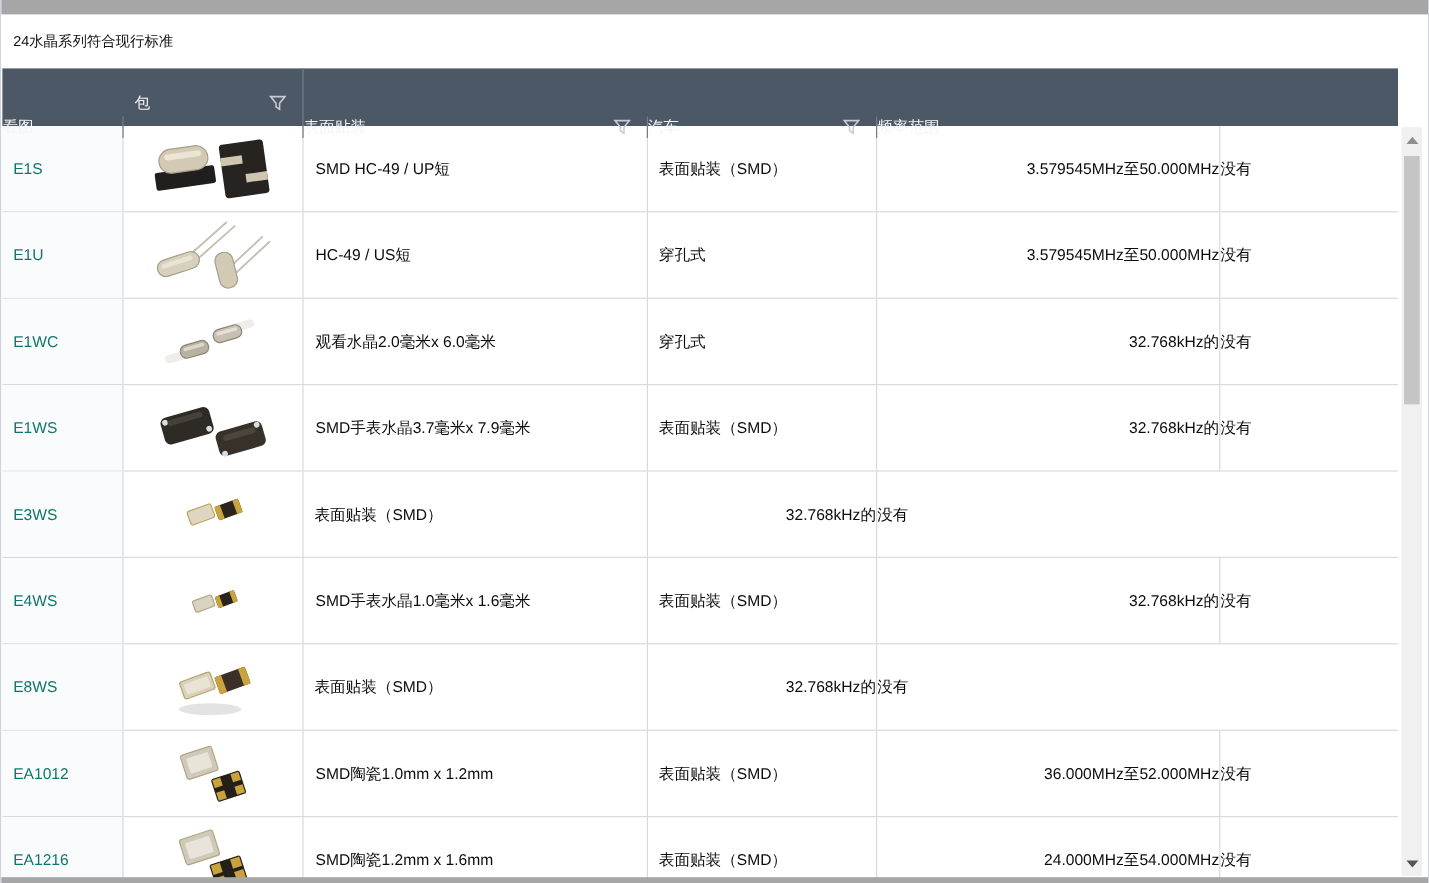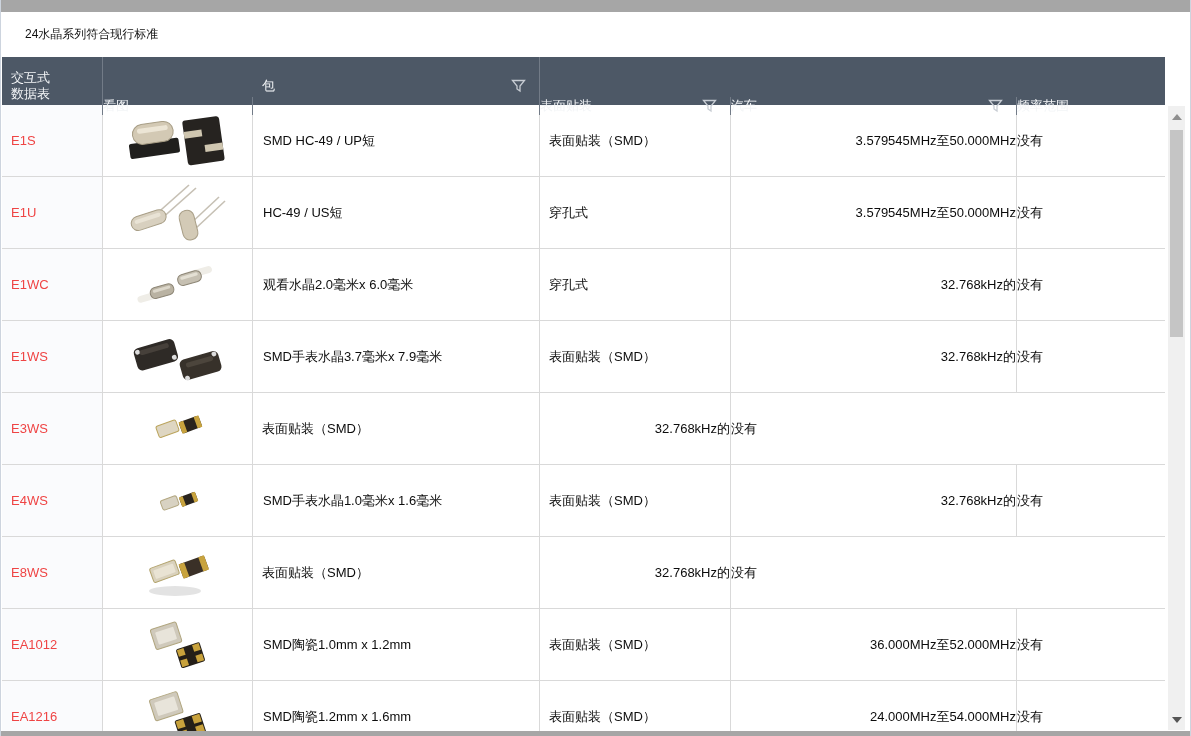--- a/index.html
+++ b/index.html
@@ -2,67 +2,61 @@
 <html><head>
 <meta charset="utf-8">
 <style>
   * { margin:0; padding:0; box-sizing:border-box; }
   html,body { width:1191px; height:736px; background:#fff; font-family:"Liberation Sans", sans-serif; overflow:hidden; }
   .screen { position:relative; width:1191px; height:736px; background:#fff;
             border-left:1px solid #cdd4de; border-right:1px solid #cdd4de; overflow:hidden; }
   .topbar { position:absolute; top:0; left:0; width:100%; height:12px; background:#a6a6a6; z-index:5; }
   .bottombar { position:absolute; bottom:0; left:0; width:100%; height:5px; background:#a6a6a6; z-index:5; }
   .title-area { position:absolute; top:12px; left:0; width:100%; height:45px; background:#fff;
-                display:flex; align-items:center; padding-left:24px; font-size:12px; color:#111; }
+                display:flex; align-items:center; padding-left:10px; font-size:12px; color:#111; }
   .grid { position:absolute; top:57px; left:1px; width:1163px; }
   .thead { display:grid; grid-template-columns:101px 150px 287px 191px 286px 148px;
            background:#4d5866; color:#f3f5f7; height:48px; font-size:13px; }
   .th { display:flex; align-items:center; position:relative; border-right:1px solid #727b87; }
   .th:last-child { border-right:none; }
   .th.left { padding-left:9px; }
   .th.center { justify-content:flex-start;margin-top:40px; }
   .th .two-line { line-height:16px; display:flex; flex-direction:column; }
   .funnel { position:absolute; right:13px; top:50%; transform:translateY(-50%); cursor:pointer; }
   .tbody { background:#fff; }
   .tr { display:grid; grid-template-columns:101px 150px 287px 191px 286px 148px; height:72px; border-bottom:1px solid #d9d9d9; }
   .td { display:flex; align-items:center; border-right:1px solid #d9d9d9; font-size:13px; color:#0c0c0c; overflow:hidden; }
   .td:last-child { border-right:none; }
   .td.c1 { background:#fafbfd; padding-left:9px; }
   .td.c2 { justify-content:center; }
   .td.c3 { padding-left:10px; }
   .td.c4 { padding-left:9px; }
   .td.c5 { justify-content:flex-end; }
   .td.c6 { justify-content:flex-start; }
-  a.sheet-link { color:#ef4444; text-decoration:none; cursor:pointer; }
+  a.sheet-link { color:#0f766e; text-decoration:none; cursor:pointer; }
   .scrollbar { position:absolute; top:106px; bottom:6px; right:5px; width:17px; background:#f0f0f0; z-index:6; }
   .scroll-btn { position:absolute; left:0; width:17px; height:17px; display:flex; align-items:center; justify-content:center; cursor:pointer; }
   .scroll-btn.up { top:2px; }
   .scroll-btn.down { bottom:2px; }
   .tri-up { width:0; height:0; border-left:5px solid transparent; border-right:5px solid transparent; border-bottom:6px solid #8f8f8f; }
   .tri-down { width:0; height:0; border-left:5px solid transparent; border-right:5px solid transparent; border-top:6px solid #555; }
   .scroll-thumb { position:absolute; top:24px; left:2px; width:13px; height:207px; background:#c5c5c5; cursor:grab; }
   svg { display:block; }
 </style>
 </head>
 <body>
 
 <div class="screen">
   <div class="topbar"></div>
   <div class="title-area">
     <span>24水晶系列符合现行标准</span>
   </div>
 
   <div class="grid">
     <div class="thead">
-      <div class="th left">
-        <span class="two-line">
-          <span>交互式</span>
-          <span>数据表</span>
-        </span>
-      </div>
       <div class="th center">
         <span>看图</span>
       </div>
       <div class="th left">
         <span>包</span>
         <svg class="funnel" width="15" height="15" viewBox="0 0 15 15" fill="none" stroke="#c7ccd3" stroke-width="1.3">
             <path d="M1.5 2 H13.5 L9 7.5 V12.5 L6 10.5 V7.5 Z"></path>
           </svg>
       </div>
       <div class="th center">

